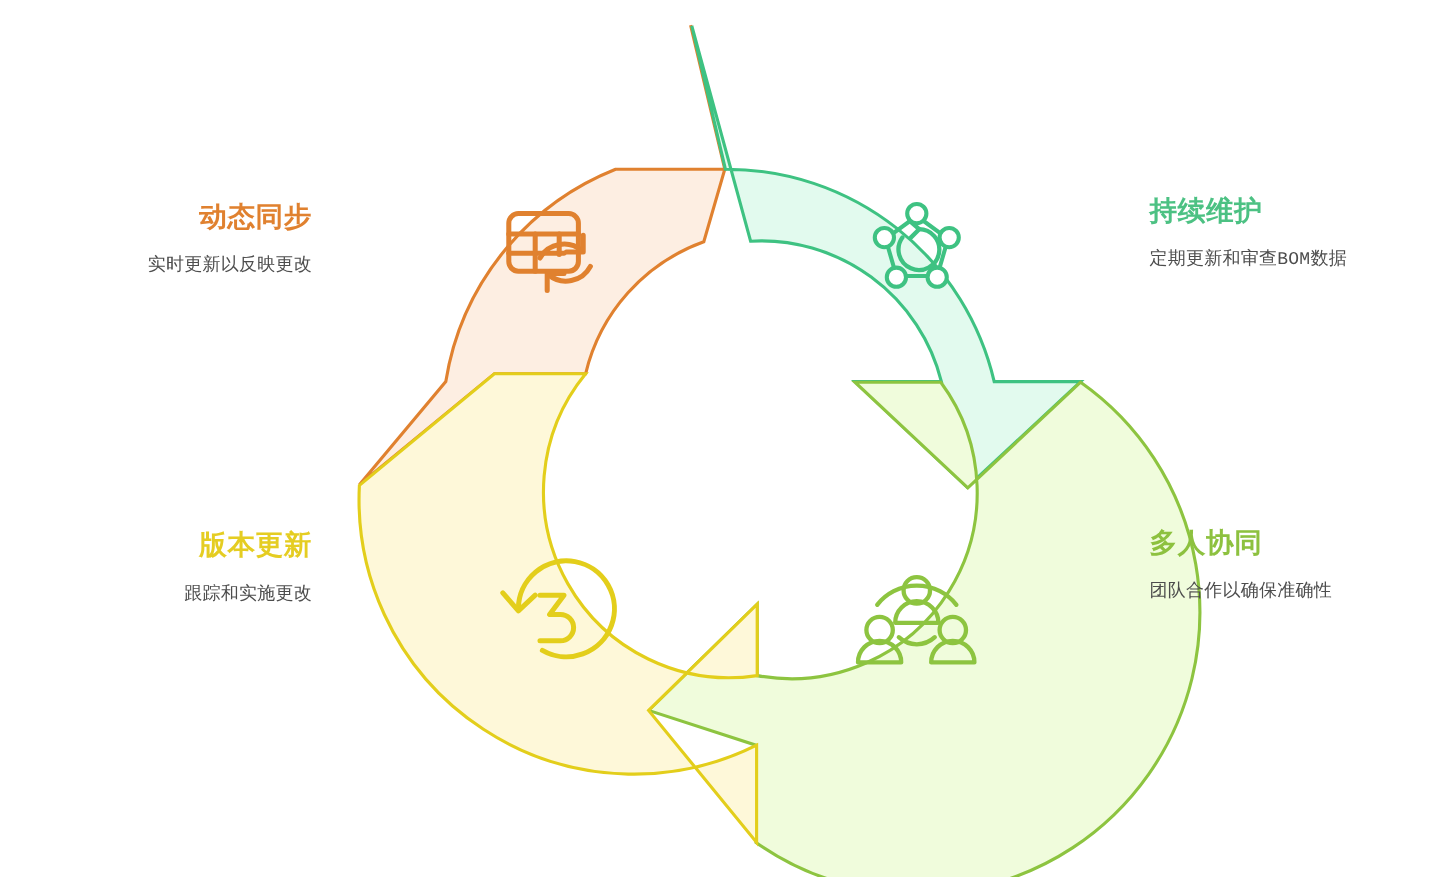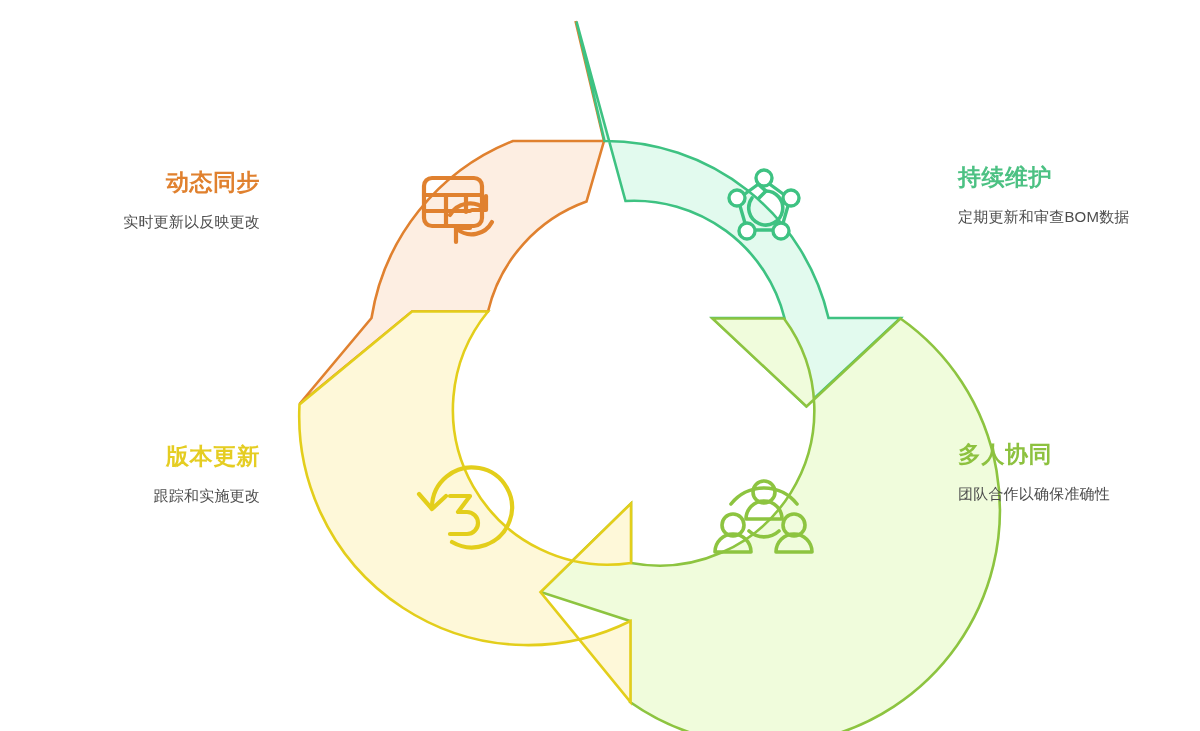--- a/index.html
+++ b/index.html
@@ -3,21 +3,21 @@
 <meta charset="utf-8">
 <style>
   html,body{margin:0;padding:0;}
   body{
     width:1200px;height:731px;
     background:#ffffff;
     font-family:"Liberation Sans","DejaVu Sans",sans-serif;
     overflow:hidden;
     position:relative;
   }
-  #stage{position:absolute;inset:0;}
+  #stage{position:absolute;inset:0;font-family:Liberation Mono, monospace;}
   svg.cycle{position:absolute;left:0;top:0;width:1200px;height:731px;}
 
   .label-block{position:absolute;width:300px;}
   .label-block .title{
     font-size:23px;font-weight:bold;line-height:1.25;margin:0 0 14px 0;
     letter-spacing:.5px;
   }
   .label-block .desc{
     font-size:15px;color:#4d4d4d;line-height:1.4;margin:0;
     letter-spacing:.2px;

